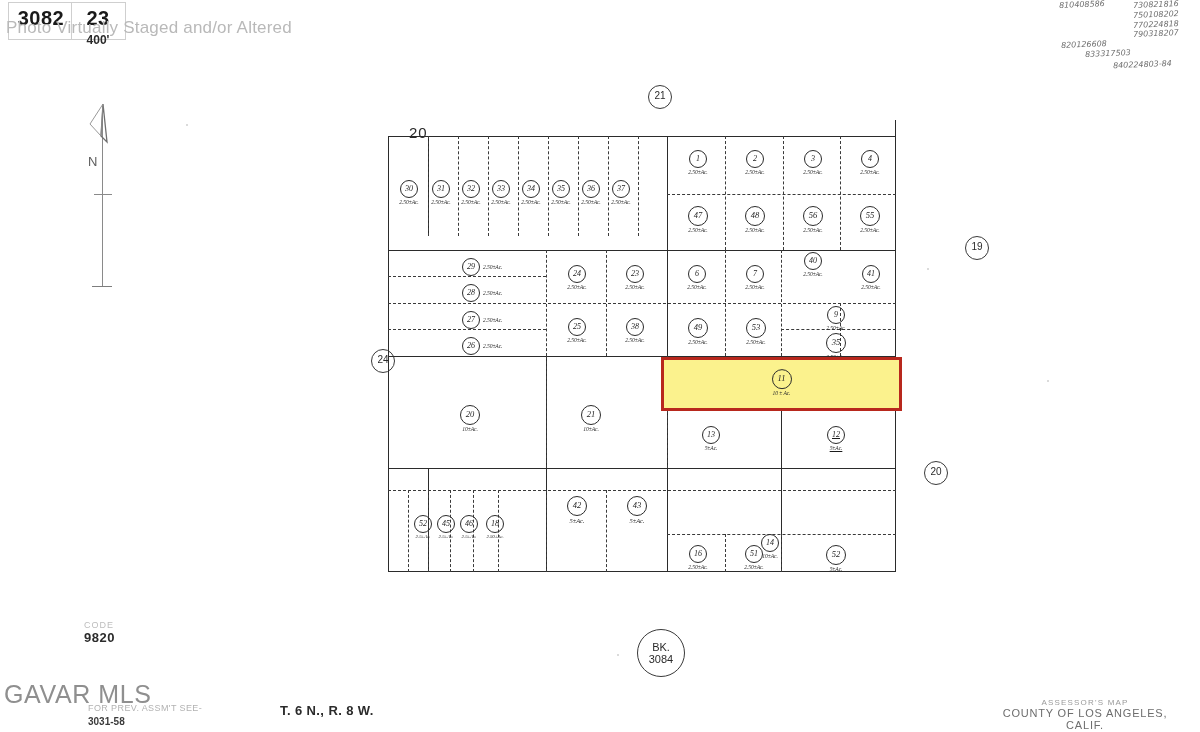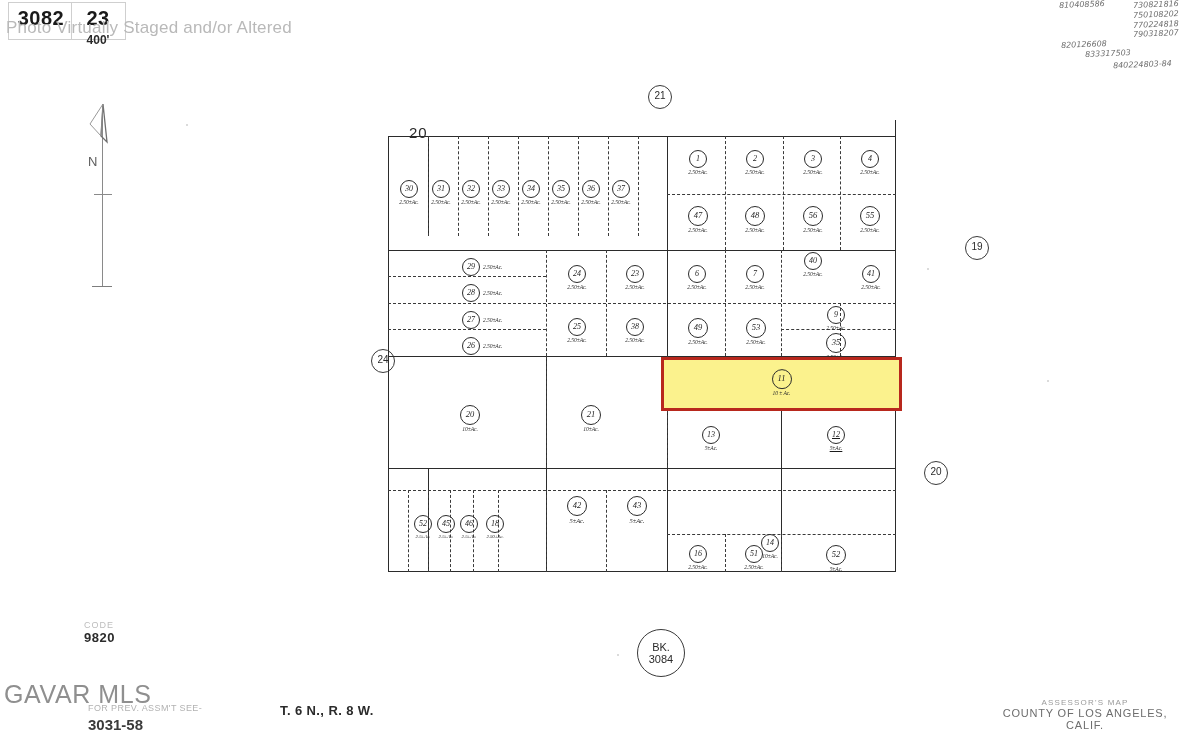--- a/index.html
+++ b/index.html
@@ -133,21 +133,21 @@
     box-sizing:border-box;
     z-index:5;
   }
   #highlight .pcl{left:50%;top:50%;transform:translate(-50%,-55%);}
 
   
   #code-block{left:84px;top:620px;text-align:left;}
   #code-label{font-size:9px;color:#bdbdbd;letter-spacing:1px;}
   #code-value{font-size:13px;font-weight:700;color:#2b2b2b;letter-spacing:.5px;}
   #prev-assmt{left:88px;top:703px;font-size:9px;color:#b2b2b2;letter-spacing:.4px;}
-  #prev-assmt-no{left:88px;top:716px;font-size:15px;font-weight:700;color:#3b3b3b;}
+  #prev-assmt-no{left:88px;top:716px;font-size:10px;font-weight:700;color:#3b3b3b;}
   #township{left:280px;top:703px;font-size:13px;font-weight:700;color:#2b2b2b;letter-spacing:.4px;}
   #assessor-block{left:985px;top:698px;text-align:center;width:200px;}
   #assessor-line1{font-size:8px;color:#9a9a9a;letter-spacing:1.2px;}
   #assessor-line2{font-size:11px;color:#6d6d6d;letter-spacing:.8px;}
 
   
   .speck{position:absolute;width:2px;height:2px;background:#cfcfcf;border-radius:50%;}
 </style>
 </head>
 <body>

